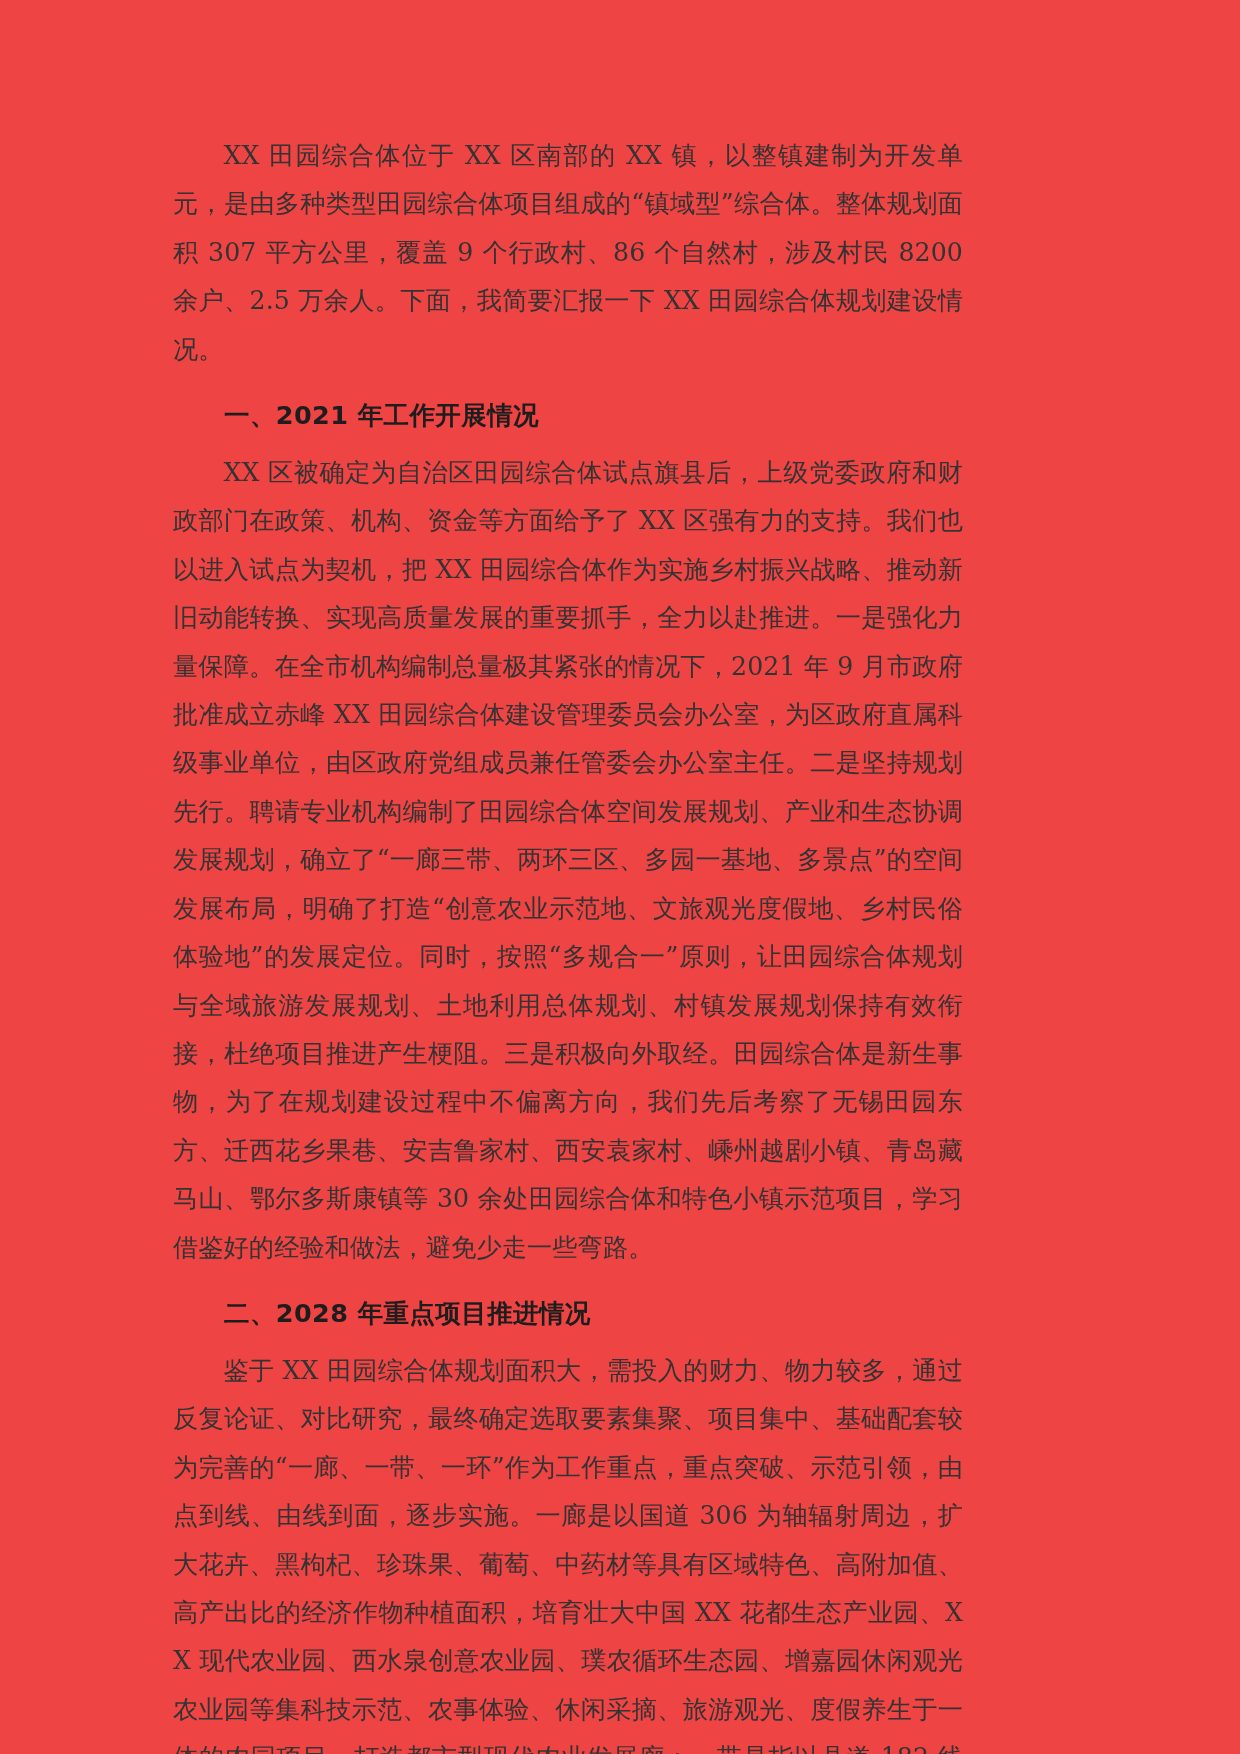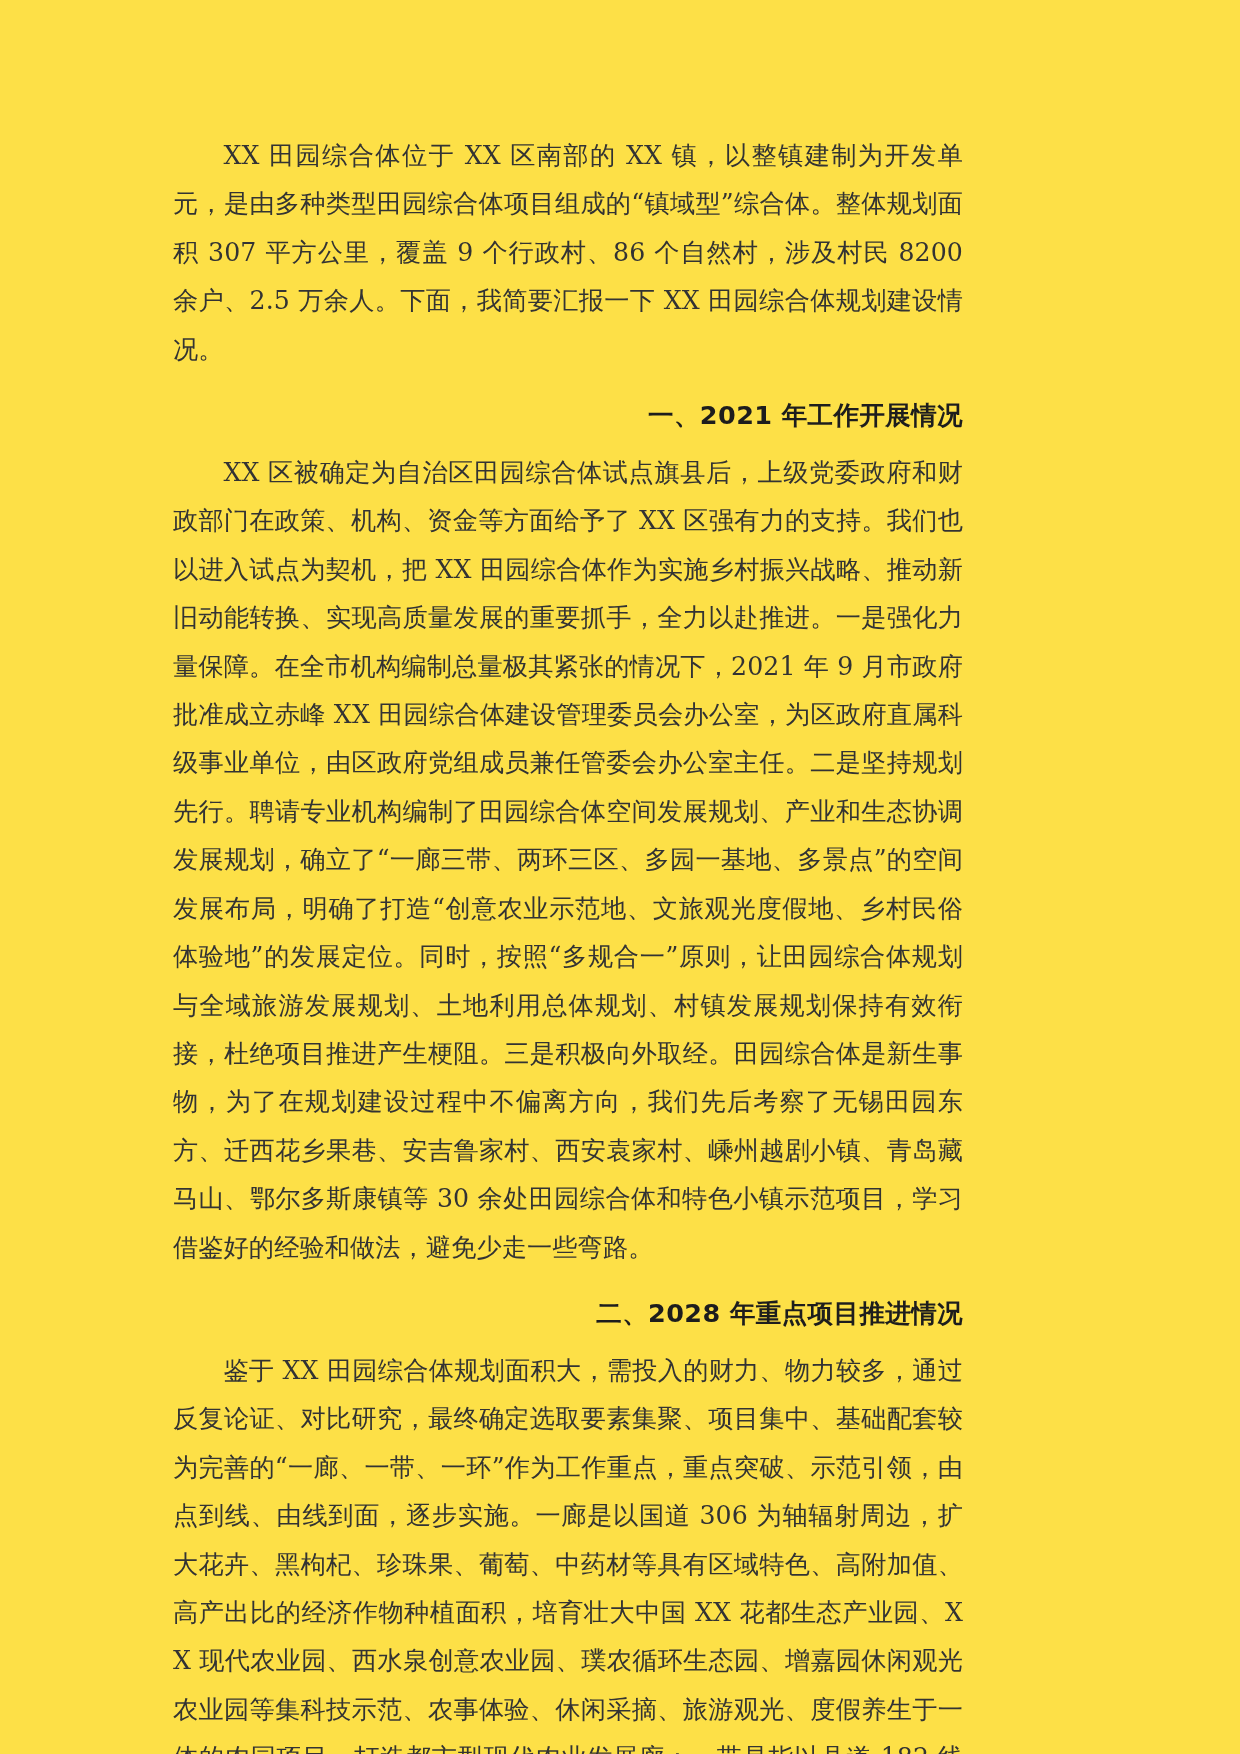--- a/index.html
+++ b/index.html
@@ -15,21 +15,21 @@
     font-family: "DejaVu Serif", "Liberation Serif", serif;
     color: #2b2b2b;
     overflow: hidden;
   }
   .page {
     position: absolute;
     left: 0;
     top: 0;
     width: 1240px;
     height: 1754px;
-    background: #fde047;
+    background: #ef4444;
   }
   .content {
     position: absolute;
     left: 173px;
     top: 132px;
     width: 790px;
   }
   p.para {
     margin: 0 0 0 0;
     font-size: 25.2px;
@@ -45,21 +45,20 @@
   h2.heading {
     margin: 0;
     padding: 0;
     font-size: 25.5px;
     line-height: 52px;
     font-weight: bold;
     text-indent: 2em;
     color: #1d1d1d;
     font-family: "DejaVu Sans", "Liberation Sans", sans-serif;
     letter-spacing: 0.4px;
-    text-align: right;
   }
   .gap-before-heading { height: 15px; }
   .gap-after-heading { height: 8px; }
   .spacer { width: 100%; }
 </style>
 </head>
 <body>
 
 <div class="page">
   <div class="content">

